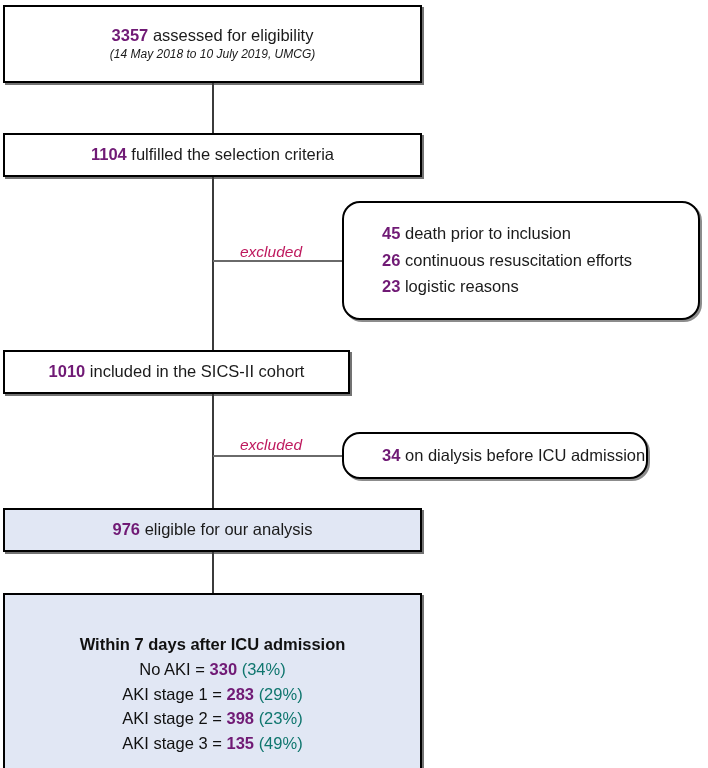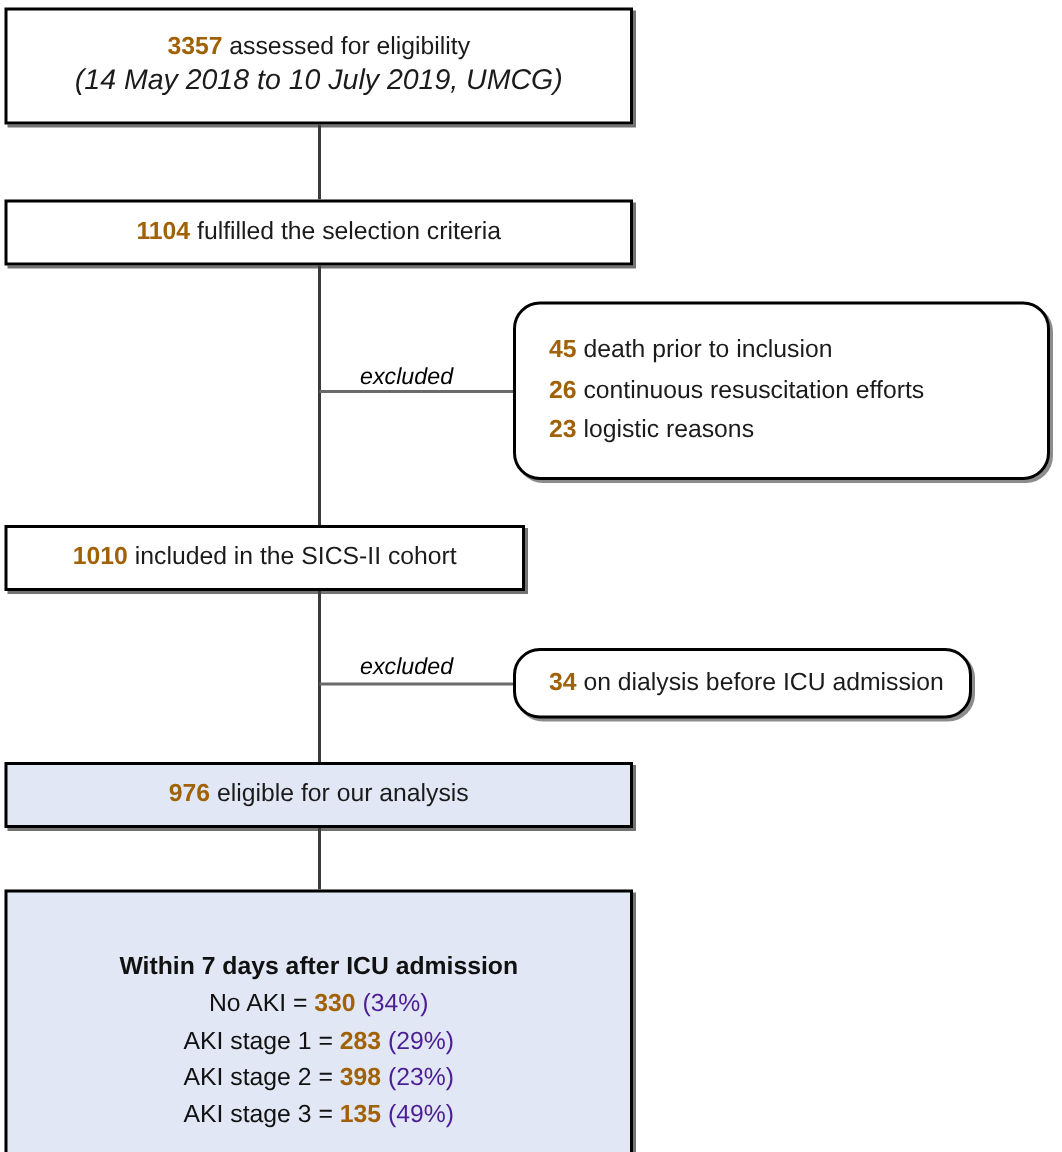--- a/index.html
+++ b/index.html
@@ -58,54 +58,54 @@
   .node.filled {
     background: #e1e7f4;
   }
 
   .line-row {
     white-space: nowrap;
     font-size: 16.5px;
     color: #1b1b1b;
   }
   .node.rounded .line-row {
-    padding-left: 22px;
+    padding-left: 38px;
     margin: 2.5px 0;
   }
   .node.rounded.single .line-row {
     margin: 0;
   }
 
   .num {
     font-weight: bold;
-    color: #a16207;
+    color: #701a75;
   }
   .italic-note {
     font-style: italic;
-    font-size: 19px;
+    font-size: 12px;
   }
   .head-row {
     font-weight: bold;
     font-size: 16.5px;
     white-space: nowrap;
     margin-bottom: 2px;
   }
   .stat-row {
     font-size: 16.5px;
     white-space: nowrap;
     margin: 1.5px 0;
   }
-  .pct { color: #4c1d95; }
+  .pct { color: #0f766e; }
 
   
   .excluded-label {
     position: absolute;
     font-style: italic;
     font-size: 15.5px;
-    color: #000000;
+    color: #be185d;
     white-space: nowrap;
   }
 
   
   #node-assessed   { left: 3px;   top: 5px;   width: 419px; height: 78px; }
   #node-fulfilled  { left: 3px;   top: 133px; width: 419px; height: 44px; text-align: right; }
   #node-excl-1     { left: 342px; top: 201px; width: 358px; height: 119px; }
   #node-included   { left: 3px;   top: 350px; width: 347px; height: 44px; }
   #node-excl-2     { left: 342px; top: 432px; width: 306px; height: 47px; }
   #node-eligible   { left: 3px;   top: 508px; width: 419px; height: 44px; }

